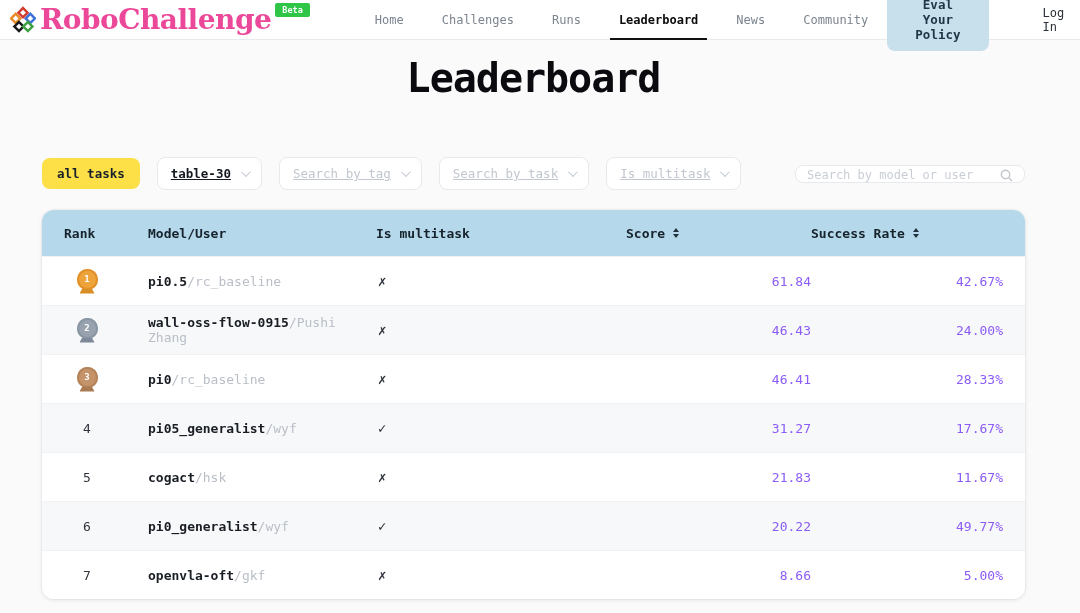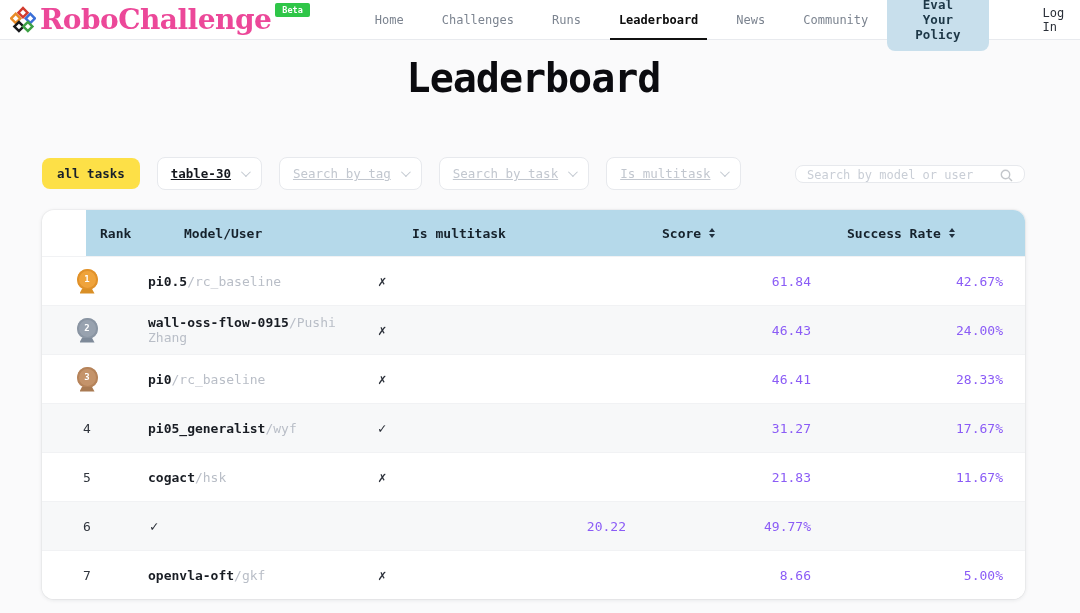--- a/index.html
+++ b/index.html
@@ -78,22 +78,22 @@
   .search-icon { flex:none; opacity:.45; }
 
   
   .card {
     margin-top:20px; background:#ffffff; border-radius:12px;
     box-shadow:0 1px 4px rgba(20,30,40,.10), 0 0 0 1px rgba(20,30,40,.03);
     overflow:hidden;
   }
   .t-head {
     background:#b5d9ea; height:46px; display:grid; align-items:center;
-    grid-template-columns:84px 228px 250px 185px 1fr; padding:0 14px;
-    font-size:13px; font-weight:600; color:#16222c;margin-left:44px;
+    grid-template-columns:84px 228px 250px 185px 1fr; padding:0 22px;
+    font-size:13px; font-weight:600; color:#16222c;
   }
   .t-head .col { display:flex; align-items:center; }
   .t-head .num { justify-content:flex-start; cursor:pointer; }
   .sort { display:inline-flex; flex-direction:column; gap:2.5px; margin-left:8px; }
   .sort i { width:0; height:0; border-left:3.6px solid transparent; border-right:3.6px solid transparent; }
   .sort .up   { border-bottom:4.6px solid #223140; }
   .sort .down { border-top:4.6px solid #223140; }
 
   .t-row {
     display:grid; grid-template-columns:84px 228px 250px 185px 1fr;
@@ -280,20 +280,23 @@
           </div>
           <div class="multi-cell">✗</div>
           <div class="num-cell">21.83</div>
           <div class="num-cell">11.67%</div>
         </div>
 
         <div class="t-row">
           <div class="rank-cell">
             <span class="rank-badge">6</span>
           </div>
+          <div class="model-cell">
+            <span class="model-name">pi0_generalist</span><span class="model-user">/wyf</span>
+          </div>
           <div class="multi-cell">✓</div>
           <div class="num-cell">20.22</div>
           <div class="num-cell">49.77%</div>
         </div>
 
         <div class="t-row">
           <div class="rank-cell">
             <span class="rank-badge">7</span>
           </div>
           <div class="model-cell">

